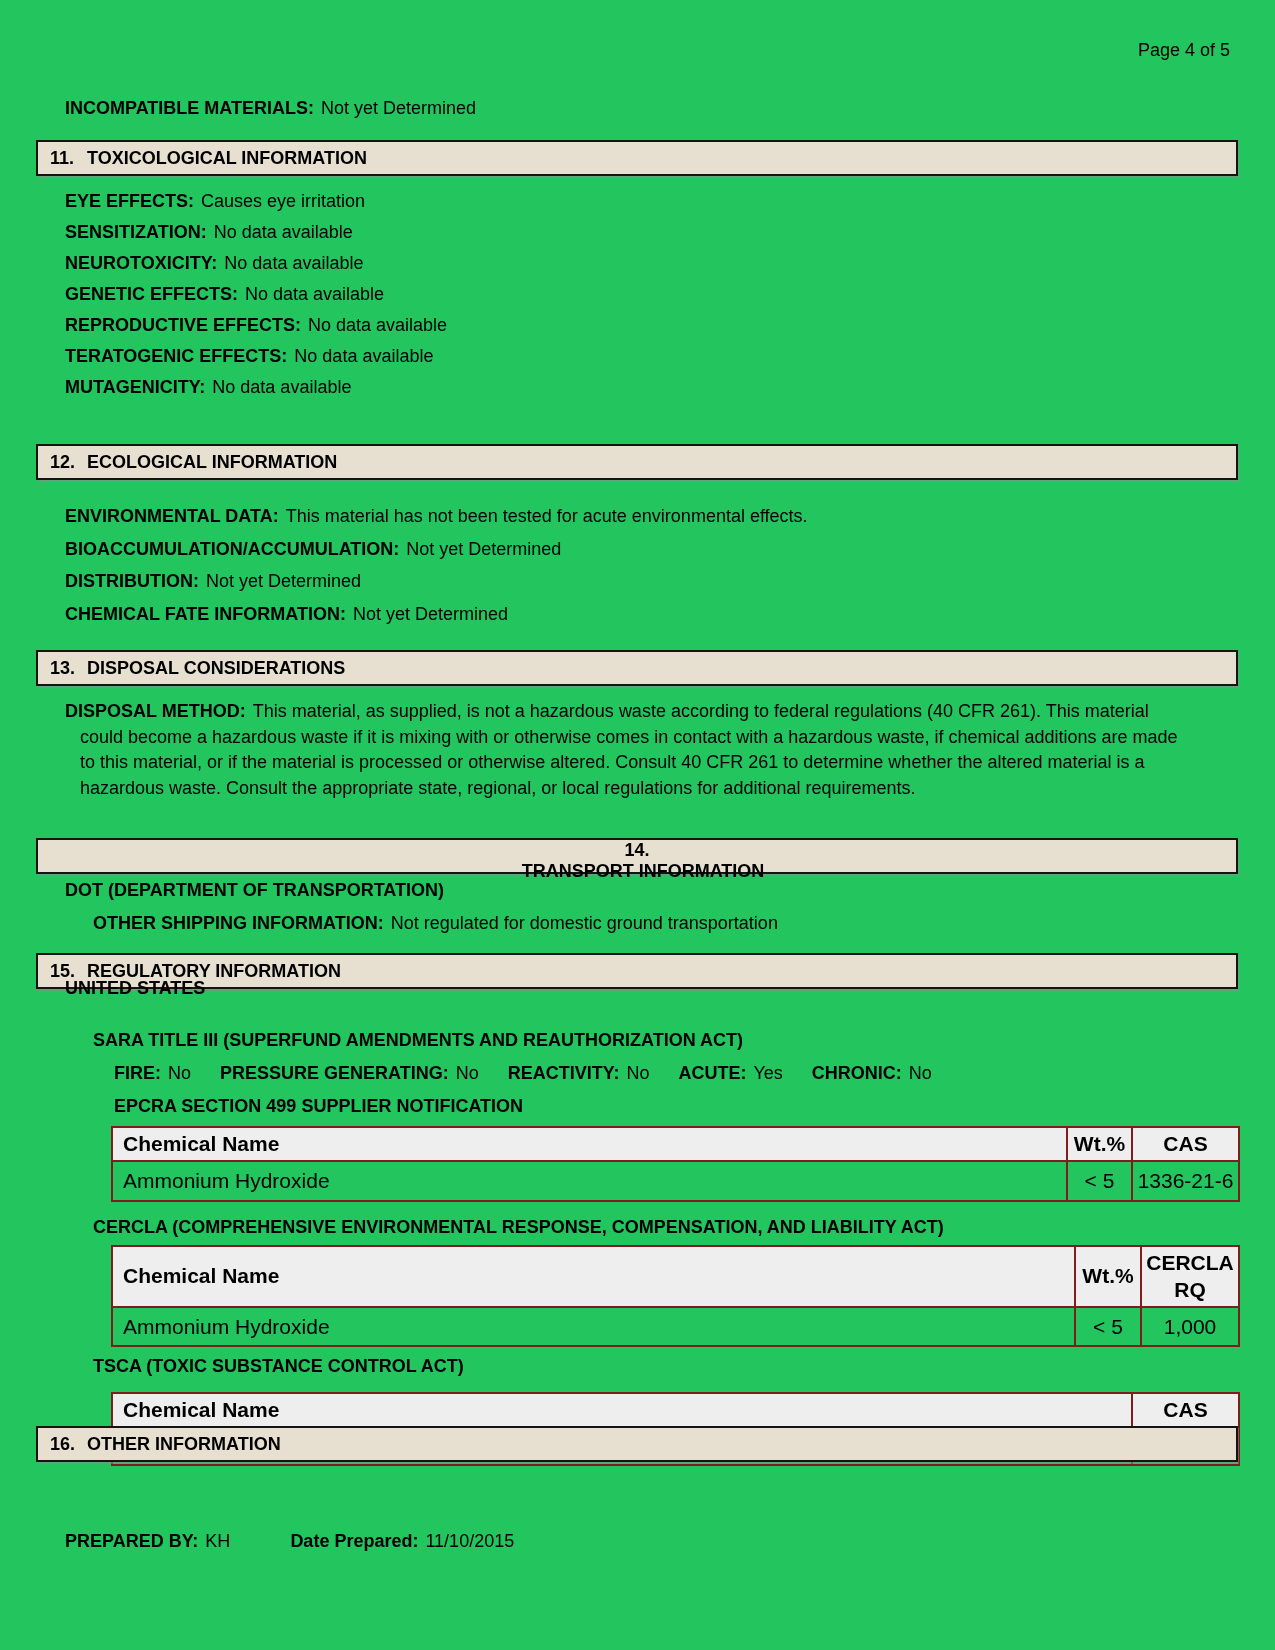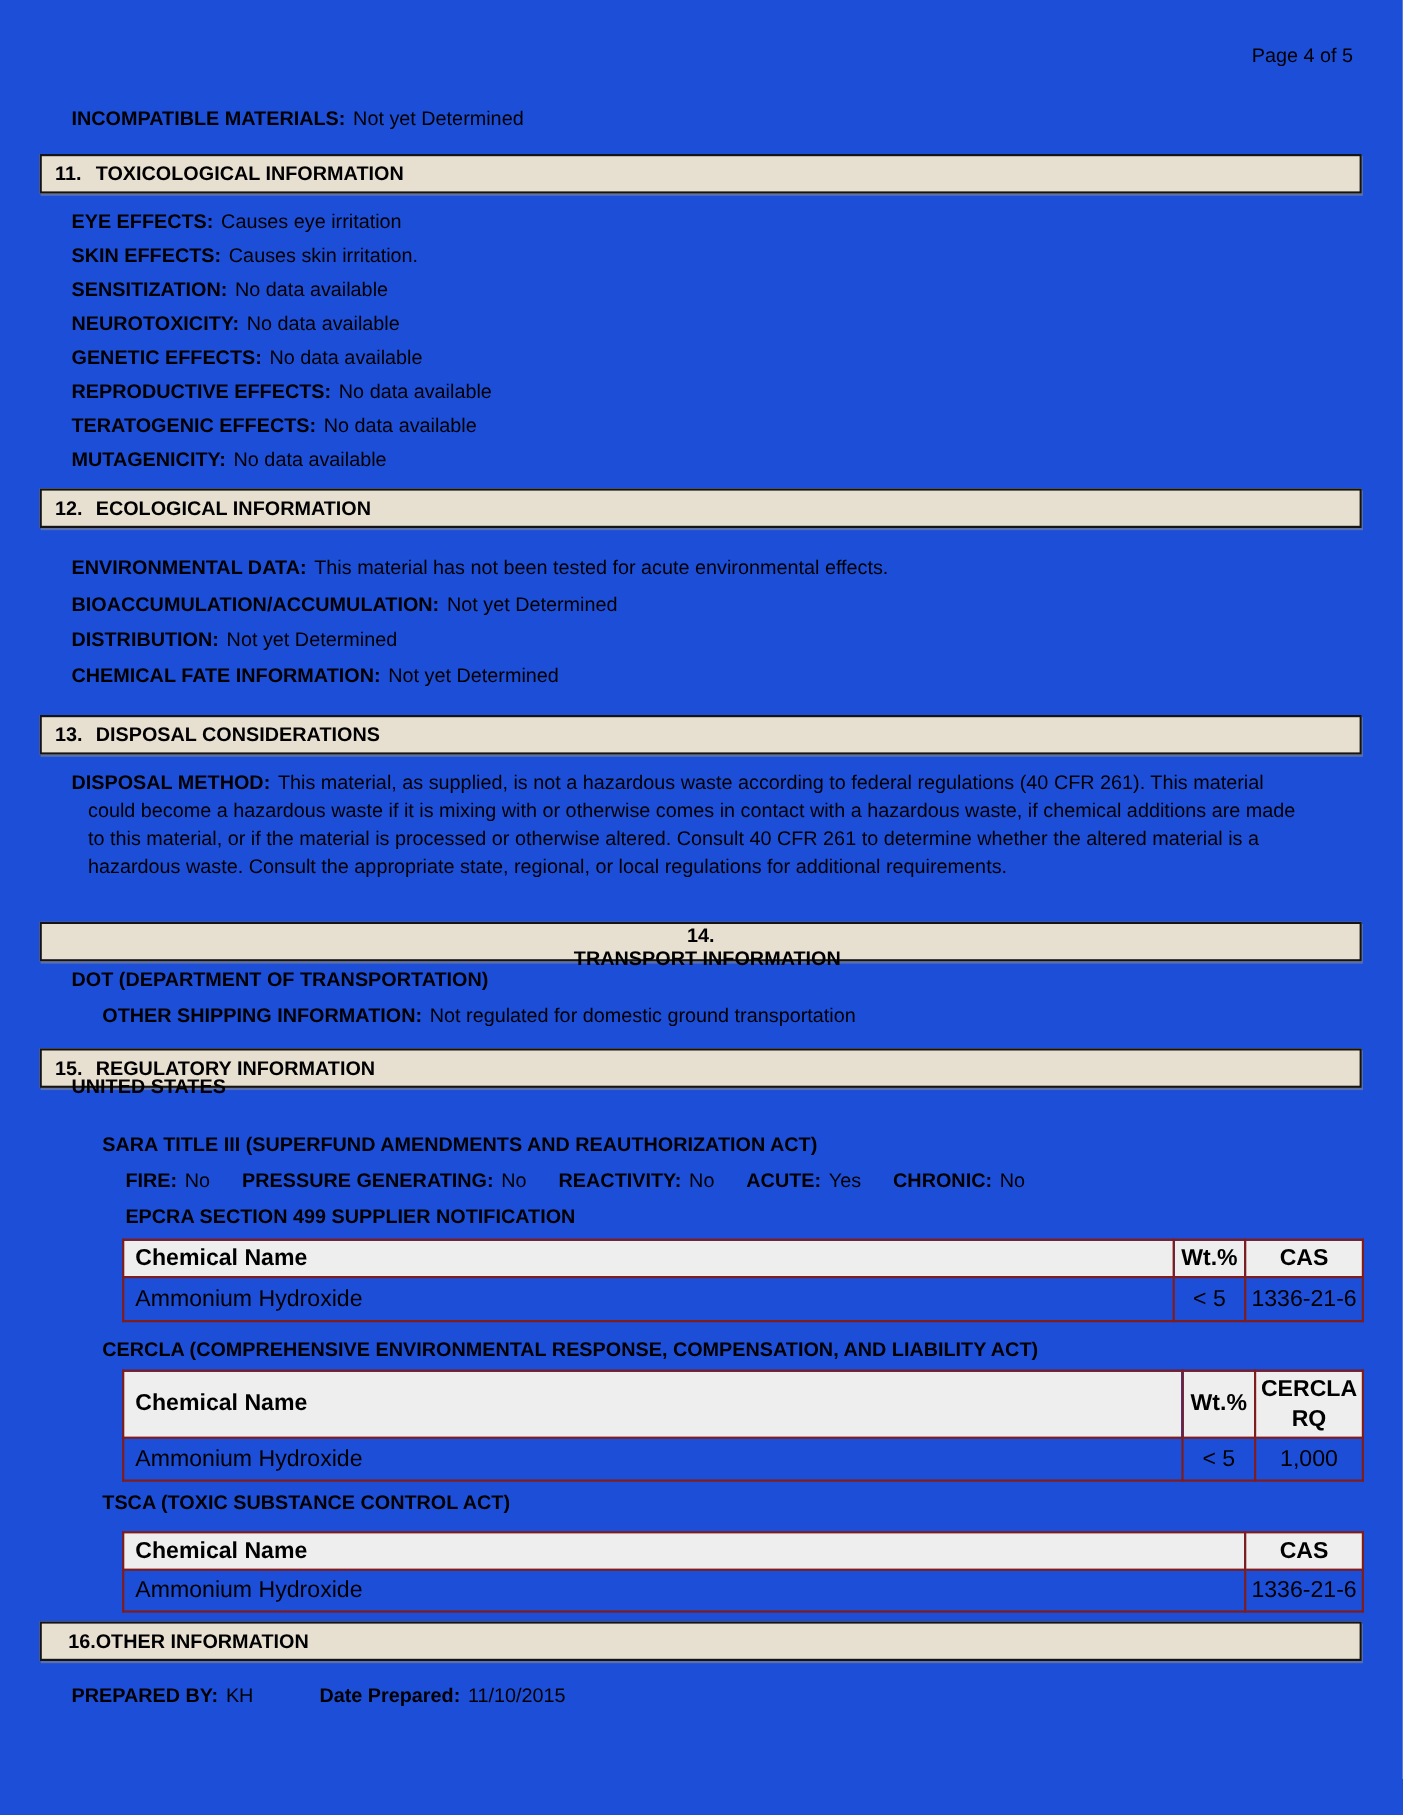--- a/index.html
+++ b/index.html
@@ -3,21 +3,21 @@
 <meta charset="utf-8">
 <style>
   html,body{margin:0;padding:0;}
   body{
     width:1275px;height:1650px;
     background:#ffffff;
     font-family:"Liberation Sans","DejaVu Sans",sans-serif;
     font-size:18px;color:#000;
     position:relative;
   }
-  .page{position:absolute;inset:0;width:1275px;height:1650px;background:#1d4ed8;overflow:hidden;}
+  .page{position:absolute;inset:0;width:1275px;height:1650px;background:#22c55e;overflow:hidden;}
   .abs{position:absolute;}
   .b{font-weight:700;}
   .lbl{font-weight:700;margin-right:7px;}
   .pageno{top:40px;left:0;right:45px;text-align:right;}
   
   .secbar{
     left:36px;width:1202px;height:36px;
     background:var(--bar-bg,#e7dfd0);
     border:2px solid #141414;
     box-sizing:border-box;
@@ -79,21 +79,20 @@
   <div class="abs" style="top:98px;left:65px;">
     <span class="lbl">INCOMPATIBLE MATERIALS:</span><span>Not yet Determined</span>
   </div>
 
   <div class="abs secbar" style="top:140px;">
     <span class="num">11.</span>
     <span>TOXICOLOGICAL INFORMATION</span>
   </div>
   <div class="abs lines" style="top:186px;">
     <div class="line"><span class="lbl">EYE EFFECTS:</span><span>Causes eye irritation</span></div>
-    <div class="line"><span class="lbl">SKIN EFFECTS:</span><span>Causes skin irritation.</span></div>
     <div class="line"><span class="lbl">SENSITIZATION:</span><span>No data available</span></div>
     <div class="line"><span class="lbl">NEUROTOXICITY:</span><span>No data available</span></div>
     <div class="line"><span class="lbl">GENETIC EFFECTS:</span><span>No data available</span></div>
     <div class="line"><span class="lbl">REPRODUCTIVE EFFECTS:</span><span>No data available</span></div>
     <div class="line"><span class="lbl">TERATOGENIC EFFECTS:</span><span>No data available</span></div>
     <div class="line"><span class="lbl">MUTAGENICITY:</span><span>No data available</span></div>
   </div>
 
   <div class="abs secbar" style="top:444px;">
     <span class="num">12.</span>
@@ -200,21 +199,21 @@
         <th class="c">CAS</th>
       </tr>
       <tr>
         <td>Ammonium Hydroxide</td>
         <td class="c">1336-21-6</td>
       </tr>
     </tbody>
       </table>
   </div>
 
-  <div class="abs secbar" style="top:1474px;text-align:right;">
+  <div class="abs secbar" style="top:1426px;">
     <span class="num">16.</span>
     <span>OTHER INFORMATION</span>
   </div>
   <div class="abs" style="top:1531px;left:65px;">
     <span class="lbl">PREPARED BY:</span><span>KH</span><span style="display:inline-block;width:60px;"></span><span class="lbl">Date Prepared:</span><span>11/10/2015</span>
   </div>
 
 </div>
 
 </body></html>

